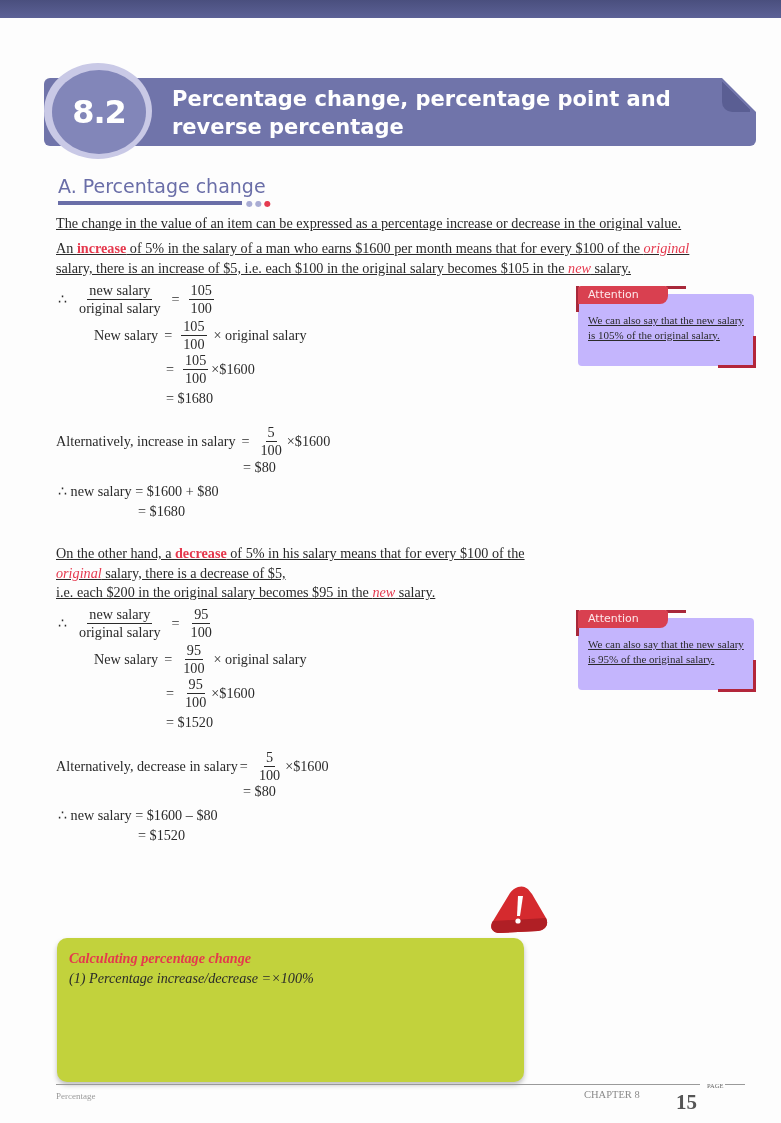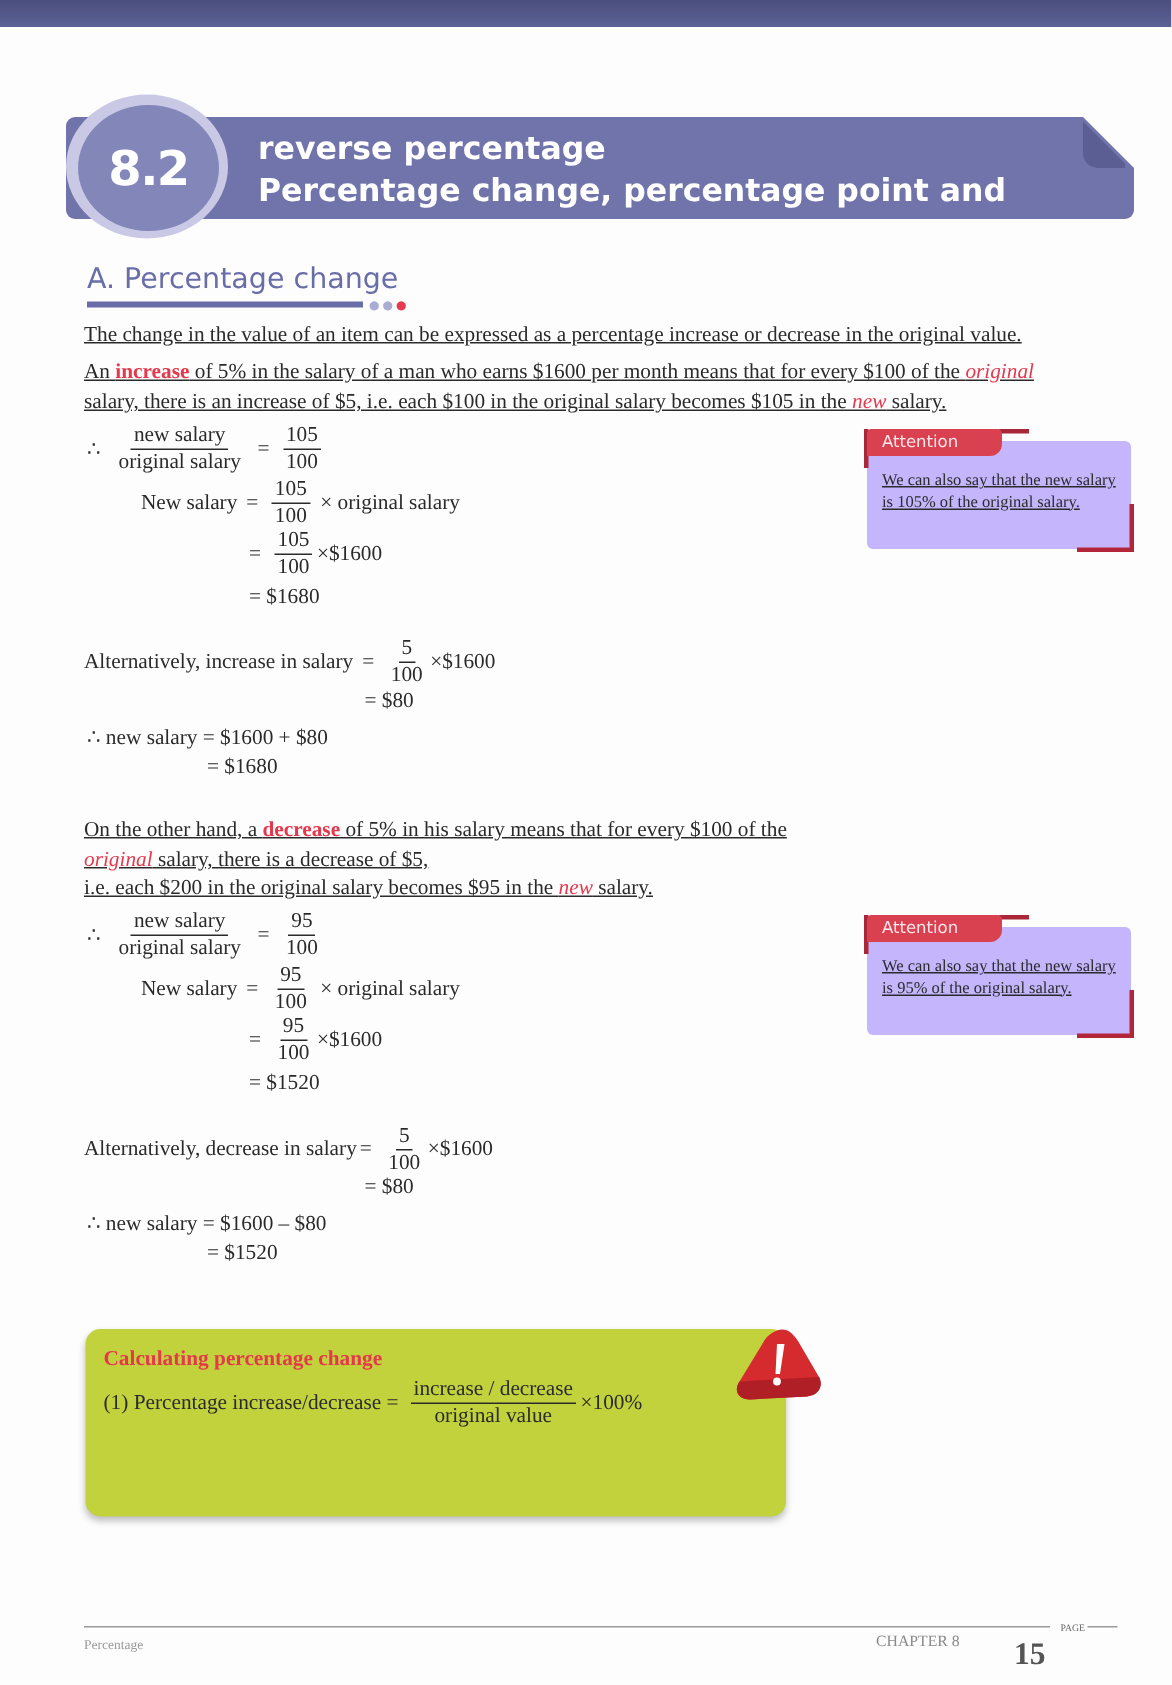--- a/index.html
+++ b/index.html
@@ -31,21 +31,21 @@
   .eq { margin: 0 6px; }
 
   .attention { position: absolute; width: 176px; height: 72px; background: #c4b5fd; border-radius: 4px; padding-left: 35px; }
   .att-tab { position: absolute; left: 0; top: -8px; width: 90px; height: 18px; background: #d94050; border-radius: 3px 3px 8px 0; color: #fde7ea; font-family: "DejaVu Sans", sans-serif; font-size: 11px; padding: 2px 0 0 10px; }
   .att-bar-l { position: absolute; left: -2px; top: -8px; width: 3px; height: 26px; background: #a8283a; }
   .att-bar-r { position: absolute; right: -2px; bottom: -2px; width: 3px; height: 32px; background: #b3263a; }
   .att-bar-b { position: absolute; right: -2px; bottom: -2px; width: 38px; height: 3px; background: #b3263a; }
   .att-bar-t { position: absolute; left: 88px; top: -8px; width: 20px; height: 3px; background: #a8283a; }
   .att-text { position: absolute; left: 10px; top: 19px; width: 160px; font-size: 11px; line-height: 14.5px; color: #2b2b2b; text-decoration: underline; }
 
-  .summary { position: absolute; left: 57px; top: 886px; width: 467px; height: 125px; background: #c2d23c; border-radius: 10px; box-shadow: 0 3px 5px rgba(0,0,0,0.25); }
+  .summary { position: absolute; left: 57px; top: 938px; width: 467px; height: 144px; background: #c2d23c; border-radius: 10px; box-shadow: 0 3px 5px rgba(0,0,0,0.25); font-style: italic; }
   .summary-title { position: absolute; left: 12px; top: 12px; color: #e5384d; font-weight: bold; font-size: 14.2px; }
   .summary-line { position: absolute; left: 12px; font-size: 14.2px; white-space: nowrap; display: flex; align-items: center; }
   .warn { position: absolute; left: 488px; top: 884px; width: 62px; height: 52px; }
 
   .footer-rule { position: absolute; left: 56px; top: 1084px; width: 644px; height: 1px; background: #9a9a9a; }
   .footer-rule2 { position: absolute; left: 725px; top: 1084px; width: 20px; height: 1px; background: #9a9a9a; }
   .footer-left { position: absolute; left: 56px; top: 1091px; font-size: 9px; color: #9a9a9a; text-align: right; }
   .footer-chapter { position: absolute; left: 584px; top: 1089px; font-size: 10.5px; color: #8a8a8a; }
   .footer-page { position: absolute; left: 676px; top: 1090px; font-size: 21px; font-weight: bold; color: #555; }
   .footer-pagelabel { position: absolute; left: 707px; top: 1082px; width: 8px; font-size: 6.5px; line-height: 8.5px; color: #666; text-align: center; }
@@ -55,22 +55,22 @@
 
 <div class="topbar"></div>
 
 <div class="banner">
   <div class="banner-fold"></div>
   <div class="banner-fold2"></div>
 </div>
 <div class="badge-ring"></div>
 <div class="badge">8.2</div>
 <div class="banner-title">
+  <div>Percentage change, percentage point and</div>
   <div>reverse percentage</div>
-  <div>Percentage change, percentage point and</div>
 </div>
 
 <div class="section-heading">A. Percentage change</div>
 <div class="section-rule"></div>
 <div class="section-dots">●●<span class="red">●</span></div>
 
 <div class="p" style="top:213px;">The change in the value of an item can be expressed as a percentage increase or decrease in the original value.</div>
 <div class="p" style="top:238px;"><span>An </span><span class="hl">increase</span><span> of 5% in the salary of a man who earns $1600 per month means that for every $100 of the </span><span class="it">original</span></div>
 <div class="p" style="top:258px;"><span>salary, there is an increase of $5, i.e. each $100 in the original salary becomes $105 in the </span><span class="it">new</span><span> salary.</span></div>
 
@@ -181,24 +181,20 @@
   <div class="att-tab">Attention</div>
   <div class="att-text">We can also say that the new salary is 95% of the original salary.</div>
   <div class="att-bar-r"></div>
   <div class="att-bar-b"></div>
 </div>
 
 <div class="summary">
   <div class="summary-title">Calculating percentage change</div>
   <div class="summary-line" style="top:32px;">
     <span>(1) Percentage increase/decrease =</span>
-    <span class="frac" style="margin-left:8px;">
-        <span class="num">increase / decrease</span>
-        <span class="den">original value</span>
-      </span>
     <span>×100%</span>
   </div>
 </div>
 <svg class="warn" viewBox="0 0 62 52">
   <path d="M30 3 C36 1 40 4 44 10 L58 34 C61 40 58 46 50 47 L12 49 C4 49 1 43 5 37 L22 9 C24 6 27 4 30 3 Z" fill="#d52a2e"></path>
   <path d="M5 37 L58 34 C61 40 58 46 50 47 L12 49 C4 49 1 43 5 37 Z" fill="#b01f25"></path>
   <path d="M30 12 L35 12 L32 32 L29 32 Z" fill="#ffffff"></path>
   <circle cx="30" cy="37" r="2.6" fill="#ffffff"></circle>
 </svg>
 

